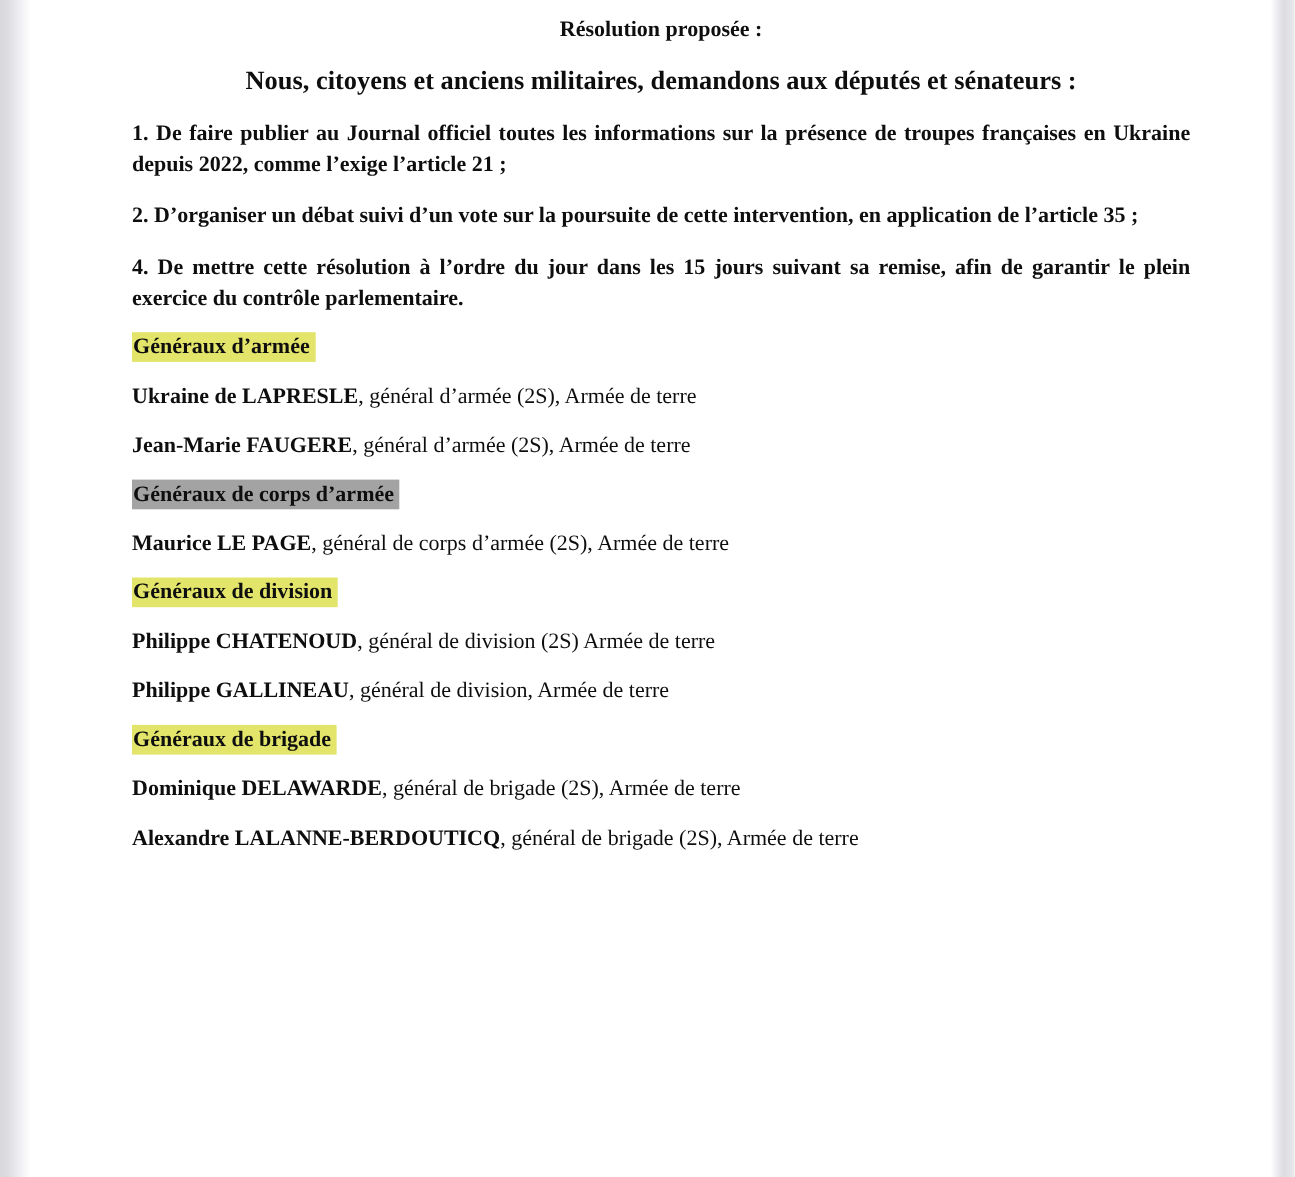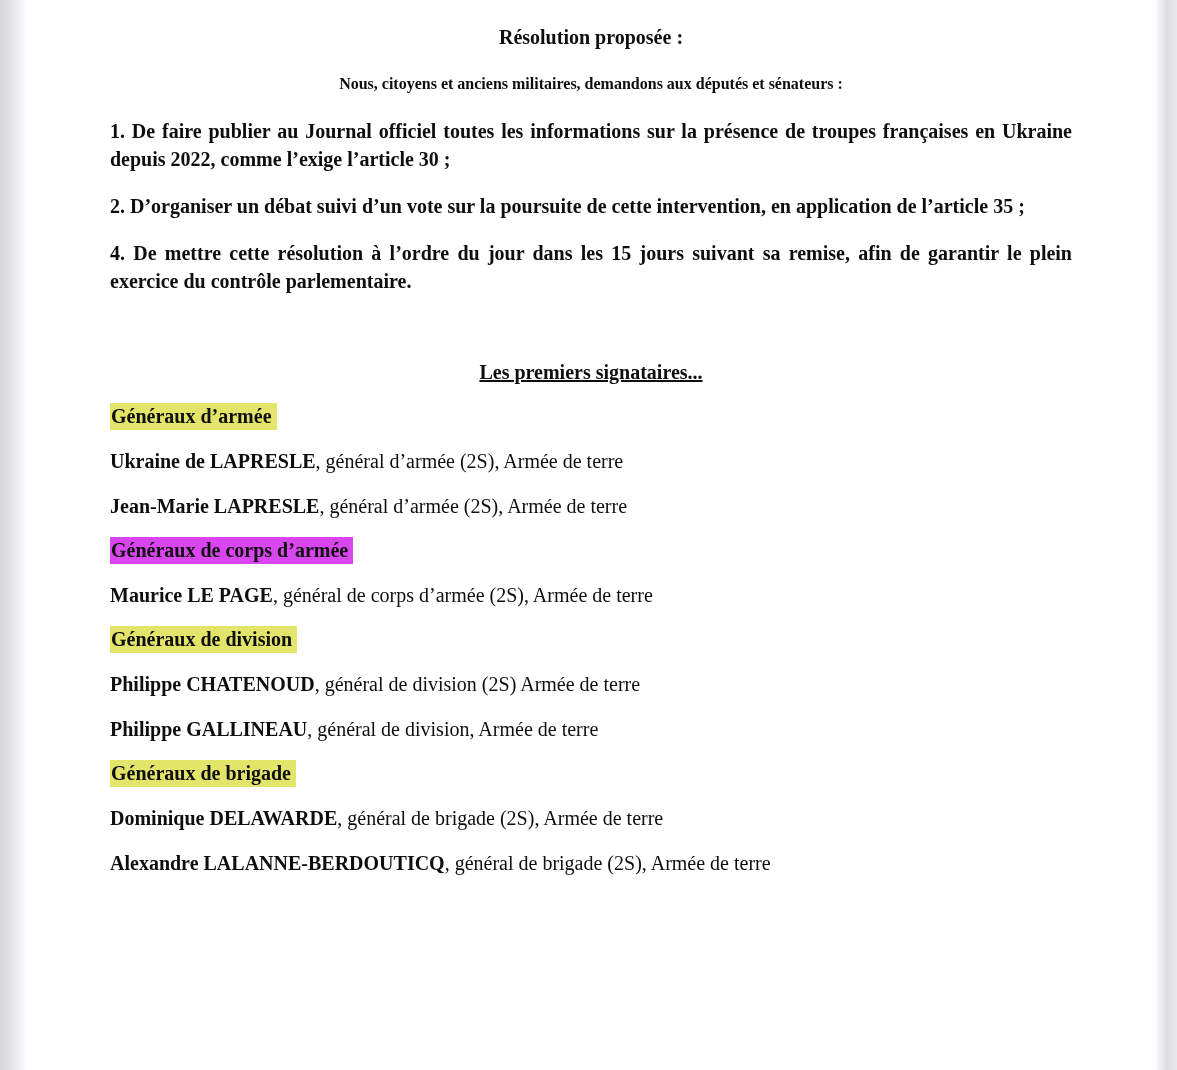--- a/index.html
+++ b/index.html
@@ -23,36 +23,36 @@
     background: linear-gradient(to right, #d7d7dc 0%, #dcdce1 25%, #f0f0f4 65%, #ffffff 100%);
   }
   .edge-right {
     position: absolute;
     right: 0; top: 0; bottom: 0;
     width: 22px;
     background: linear-gradient(to left, #e9e9ed 0%, #dcdce1 45%, #f4f4f7 85%, #ffffff 100%);
   }
   .page-content {
     position: absolute;
-    left: 110px;
+    left: 120px;
     top: 0;
     width: 962px;
-    padding-top: 23px;
+    padding-top: 13px;
   }
   .doc-title {
     text-align: center;
     font-weight: bold;
     font-size: 20px;
     line-height: 28px;
     margin: 0;
   }
   .doc-intro {
     text-align: center;
     font-weight: bold;
-    font-size: 16px;
+    font-size: 24px;
     line-height: 28px;
     margin: 19px 0 0 0;
   }
   .doc-item {
     text-align: justify;
     font-weight: bold;
     font-size: 20px;
     line-height: 28px;
     margin: 19px 0 0 0;
   }
@@ -91,31 +91,30 @@
 
 <div class="edge-left"></div>
 <div class="edge-right"></div>
 
 <div class="page-content">
 
   <p class="doc-title">Résolution proposée :</p>
 
   <p class="doc-intro">Nous, citoyens et anciens militaires, demandons aux députés et sénateurs :</p>
 
-  <p class="doc-item">1. De faire publier au Journal officiel toutes les informations sur la présence de troupes françaises en Ukraine depuis 2022, comme l’exige l’article 30 ;</p>
+  <p class="doc-item">1. De faire publier au Journal officiel toutes les informations sur la présence de troupes françaises en Ukraine depuis 2022, comme l’exige l’article 21 ;</p>
   <p class="doc-item">2. D’organiser un débat suivi d’un vote sur la poursuite de cette intervention, en application de l’article 35 ;</p>
   <p class="doc-item">4. De mettre cette résolution à l’ordre du jour dans les 15 jours suivant sa remise, afin de garantir le plein exercice du contrôle parlementaire.</p>
 
-  <p class="sig-heading"><span>Les premiers signataires...</span></p>
 
   <p class="group-header"><span class="hl" style="background: rgb(227, 229, 106);">Généraux d’armée</span></p>
   <p class="sig-entry"><span class="sig-name">Ukraine de LAPRESLE</span><span>, général d’armée (2S), Armée de terre</span></p>
-  <p class="sig-entry"><span class="sig-name">Jean-Marie LAPRESLE</span><span>, général d’armée (2S), Armée de terre</span></p>
+  <p class="sig-entry"><span class="sig-name">Jean-Marie FAUGERE</span><span>, général d’armée (2S), Armée de terre</span></p>
 
-  <p class="group-header"><span class="hl" style="background: #d946ef;">Généraux de corps d’armée</span></p>
+  <p class="group-header"><span class="hl" style="background: #a3a3a3;">Généraux de corps d’armée</span></p>
   <p class="sig-entry"><span class="sig-name">Maurice LE PAGE</span><span>, général de corps d’armée (2S), Armée de terre</span></p>
 
   <p class="group-header"><span class="hl" style="background: rgb(227, 229, 106); text-align: center;">Généraux de division</span></p>
   <p class="sig-entry"><span class="sig-name">Philippe CHATENOUD</span><span>, général de division (2S) Armée de terre</span></p>
   <p class="sig-entry"><span class="sig-name">Philippe GALLINEAU</span><span>, général de division, Armée de terre</span></p>
 
   <p class="group-header"><span class="hl" style="background: rgb(227, 229, 106);">Généraux de brigade</span></p>
   <p class="sig-entry"><span class="sig-name">Dominique DELAWARDE</span><span>, général de brigade (2S), Armée de terre</span></p>
   <p class="sig-entry"><span class="sig-name">Alexandre LALANNE-BERDOUTICQ</span><span>, général de brigade (2S), Armée de terre</span></p>
 

